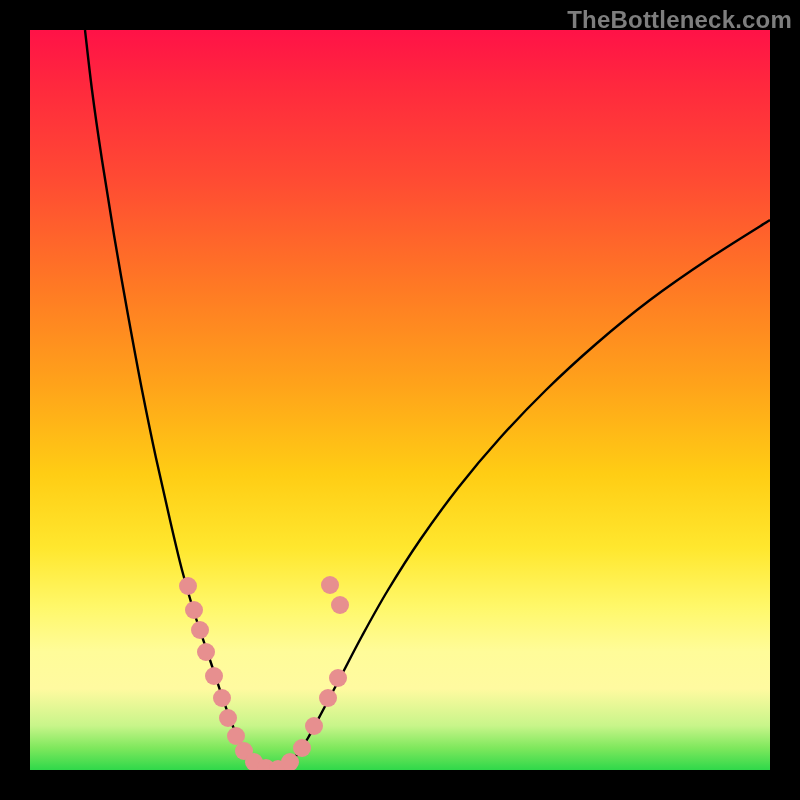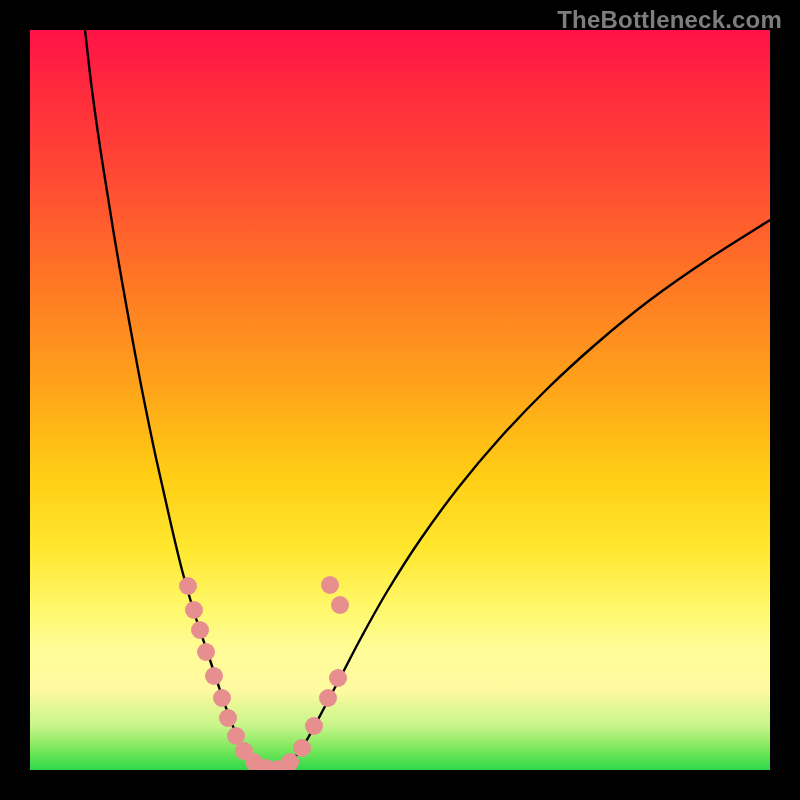--- a/index.html
+++ b/index.html
@@ -12,21 +12,21 @@
   }
   .frame {
     position: relative;
     width: 800px;
     height: 800px;
     background: #000000;
   }
   .watermark {
     position: absolute;
     top: 6px;
-    right: 18px;
+    right: 8px;
     font-family: Arial, Helvetica, sans-serif;
     font-size: 24px;
     font-weight: 600;
     color: #7e7e7e;
     letter-spacing: 0.2px;
     z-index: 5;
   }
   .plot-area {
     position: absolute;
     left: 30px;

